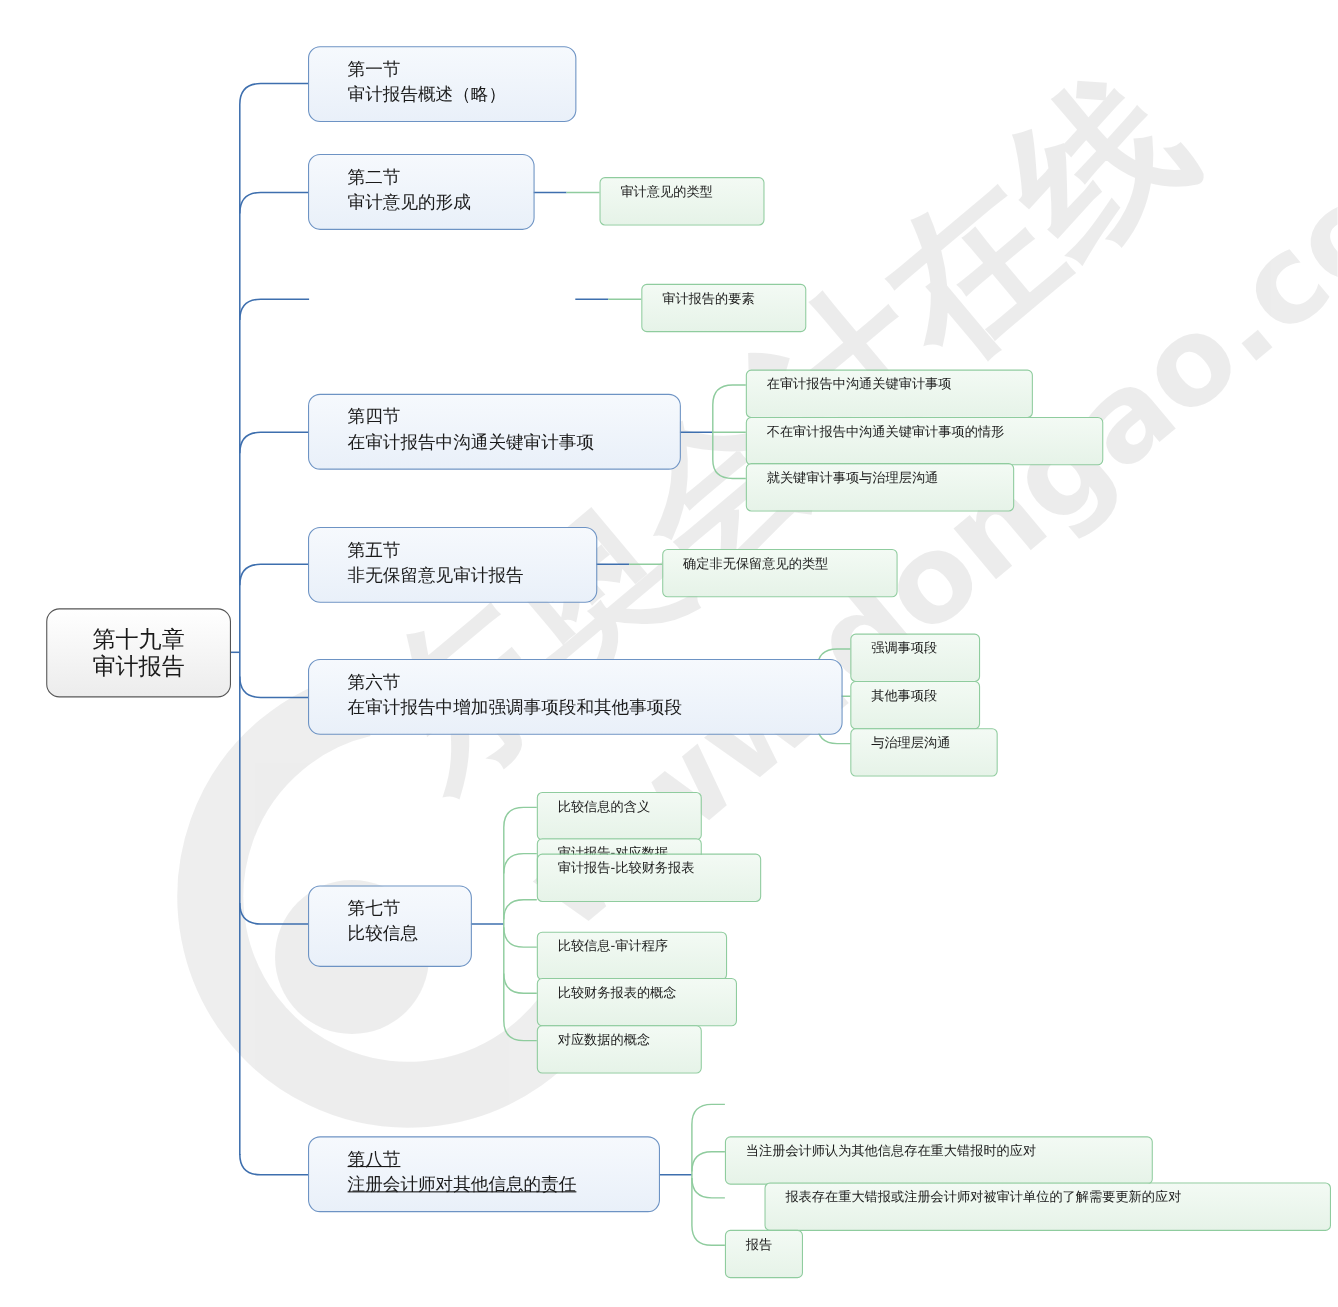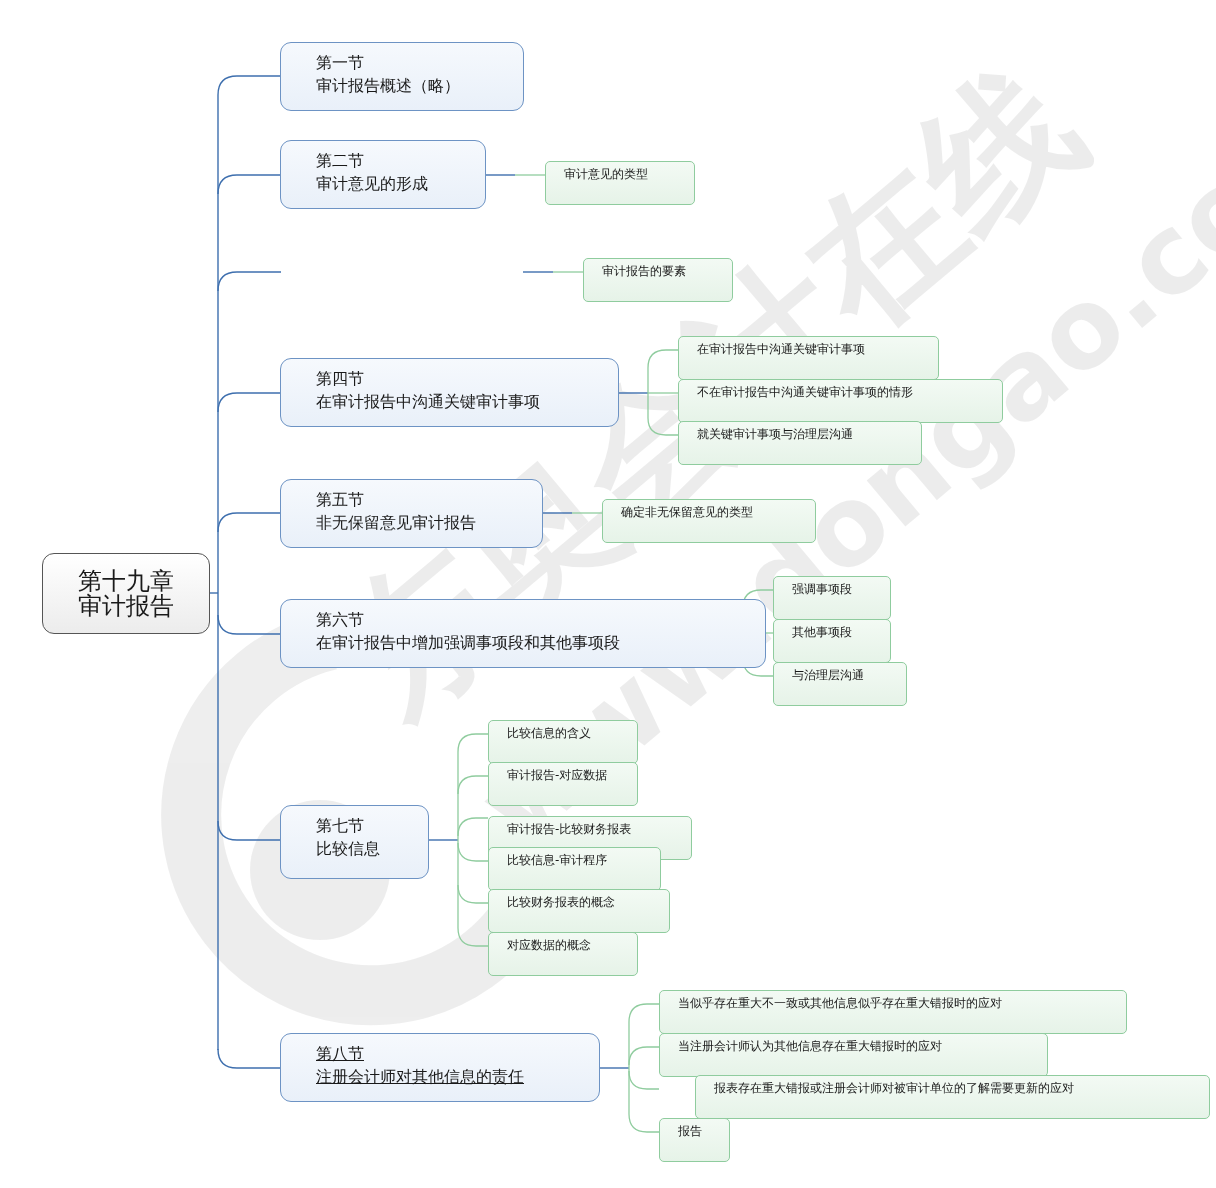--- a/index.html
+++ b/index.html
@@ -4,21 +4,21 @@
 <style>
   html, body { margin: 0; padding: 0; background: #ffffff; }
   body { width: 1216px; height: 1188px; position: relative; overflow: hidden;
          font-family: "DejaVu Sans", "Liberation Sans", sans-serif; color: #1a1a1a; }
   #stage { position: absolute; left: 0; top: 0; width: 1216px; height: 1188px; }
   svg.layer { position: absolute; left: 0; top: 0; width: 1216px; height: 1188px; }
   .node { position: absolute; box-sizing: border-box; }
   .root { border: 1.5px solid #555; border-radius: 12px;
           background: linear-gradient(#ffffff, #ececec);
           display: flex; align-items: center; justify-content: center;
-          text-align: left; font-size: 24px; line-height: 25px; }
+          text-align: left; font-size: 21px; line-height: 25px; }
   .sec { border: 1.5px solid #6d93c4; border-radius: 11px;
          background: linear-gradient(#f6f9fd, #e9f0f9);
          padding: 8px 0 0 35px; font-size: 16px; line-height: 23px; white-space: nowrap; }
   .sec span { display: block; }
   .leaf { border: 1.3px solid #8fcc9e; border-radius: 5px;
           background: linear-gradient(#f3faf4, #e6f3e8);
           padding: 0 18px; font-size: 12px; line-height: 25px; height: 44px;
           white-space: nowrap; }
 </style>
 </head>
@@ -122,23 +122,22 @@
   <div class="node leaf" style="left:678px; top:421px; width:244px;">就关键审计事项与治理层沟通</div>
 
   <div class="node leaf" style="left:602px; top:499px; width:214px;">确定非无保留意见的类型</div>
 
   <div class="node leaf" style="left:773px; top:576px; width:118px;">强调事项段</div>
   <div class="node leaf" style="left:773px; top:619px; width:118px;">其他事项段</div>
   <div class="node leaf" style="left:773px; top:662px; width:134px;">与治理层沟通</div>
 
   <div class="node leaf" style="left:488px; top:720px; width:150px;">比较信息的含义</div>
   <div class="node leaf" style="left:488px; top:762px; width:150px;">审计报告-对应数据</div>
-  <div class="node leaf" style="left:488px; top:816px; width:204px;">审计报告-比较财务报表</div>
+  <div class="node leaf" style="left:488px; top:776px; width:204px;">审计报告-比较财务报表</div>
   <div class="node leaf" style="left:488px; top:847px; width:173px;">比较信息-审计程序</div>
   <div class="node leaf" style="left:488px; top:889px; width:182px;">比较财务报表的概念</div>
   <div class="node leaf" style="left:488px; top:932px; width:150px;">对应数据的概念</div>
 
-  <div class="node leaf" style="left:659px; top:990px; width:468px;">当似乎存在重大不一致或其他信息似乎存在重大错报时的应对</div>
   <div class="node leaf" style="left:659px; top:1033px; width:389px;">当注册会计师认为其他信息存在重大错报时的应对</div>
   <div class="node leaf" style="left:659px; top:1075px; width:515px;margin-left:36px;">报表存在重大错报或注册会计师对被审计单位的了解需要更新的应对</div>
   <div class="node leaf" style="left:659px; top:1118px; width:71px;">报告</div>
 
 </div>
 
 </body></html>

